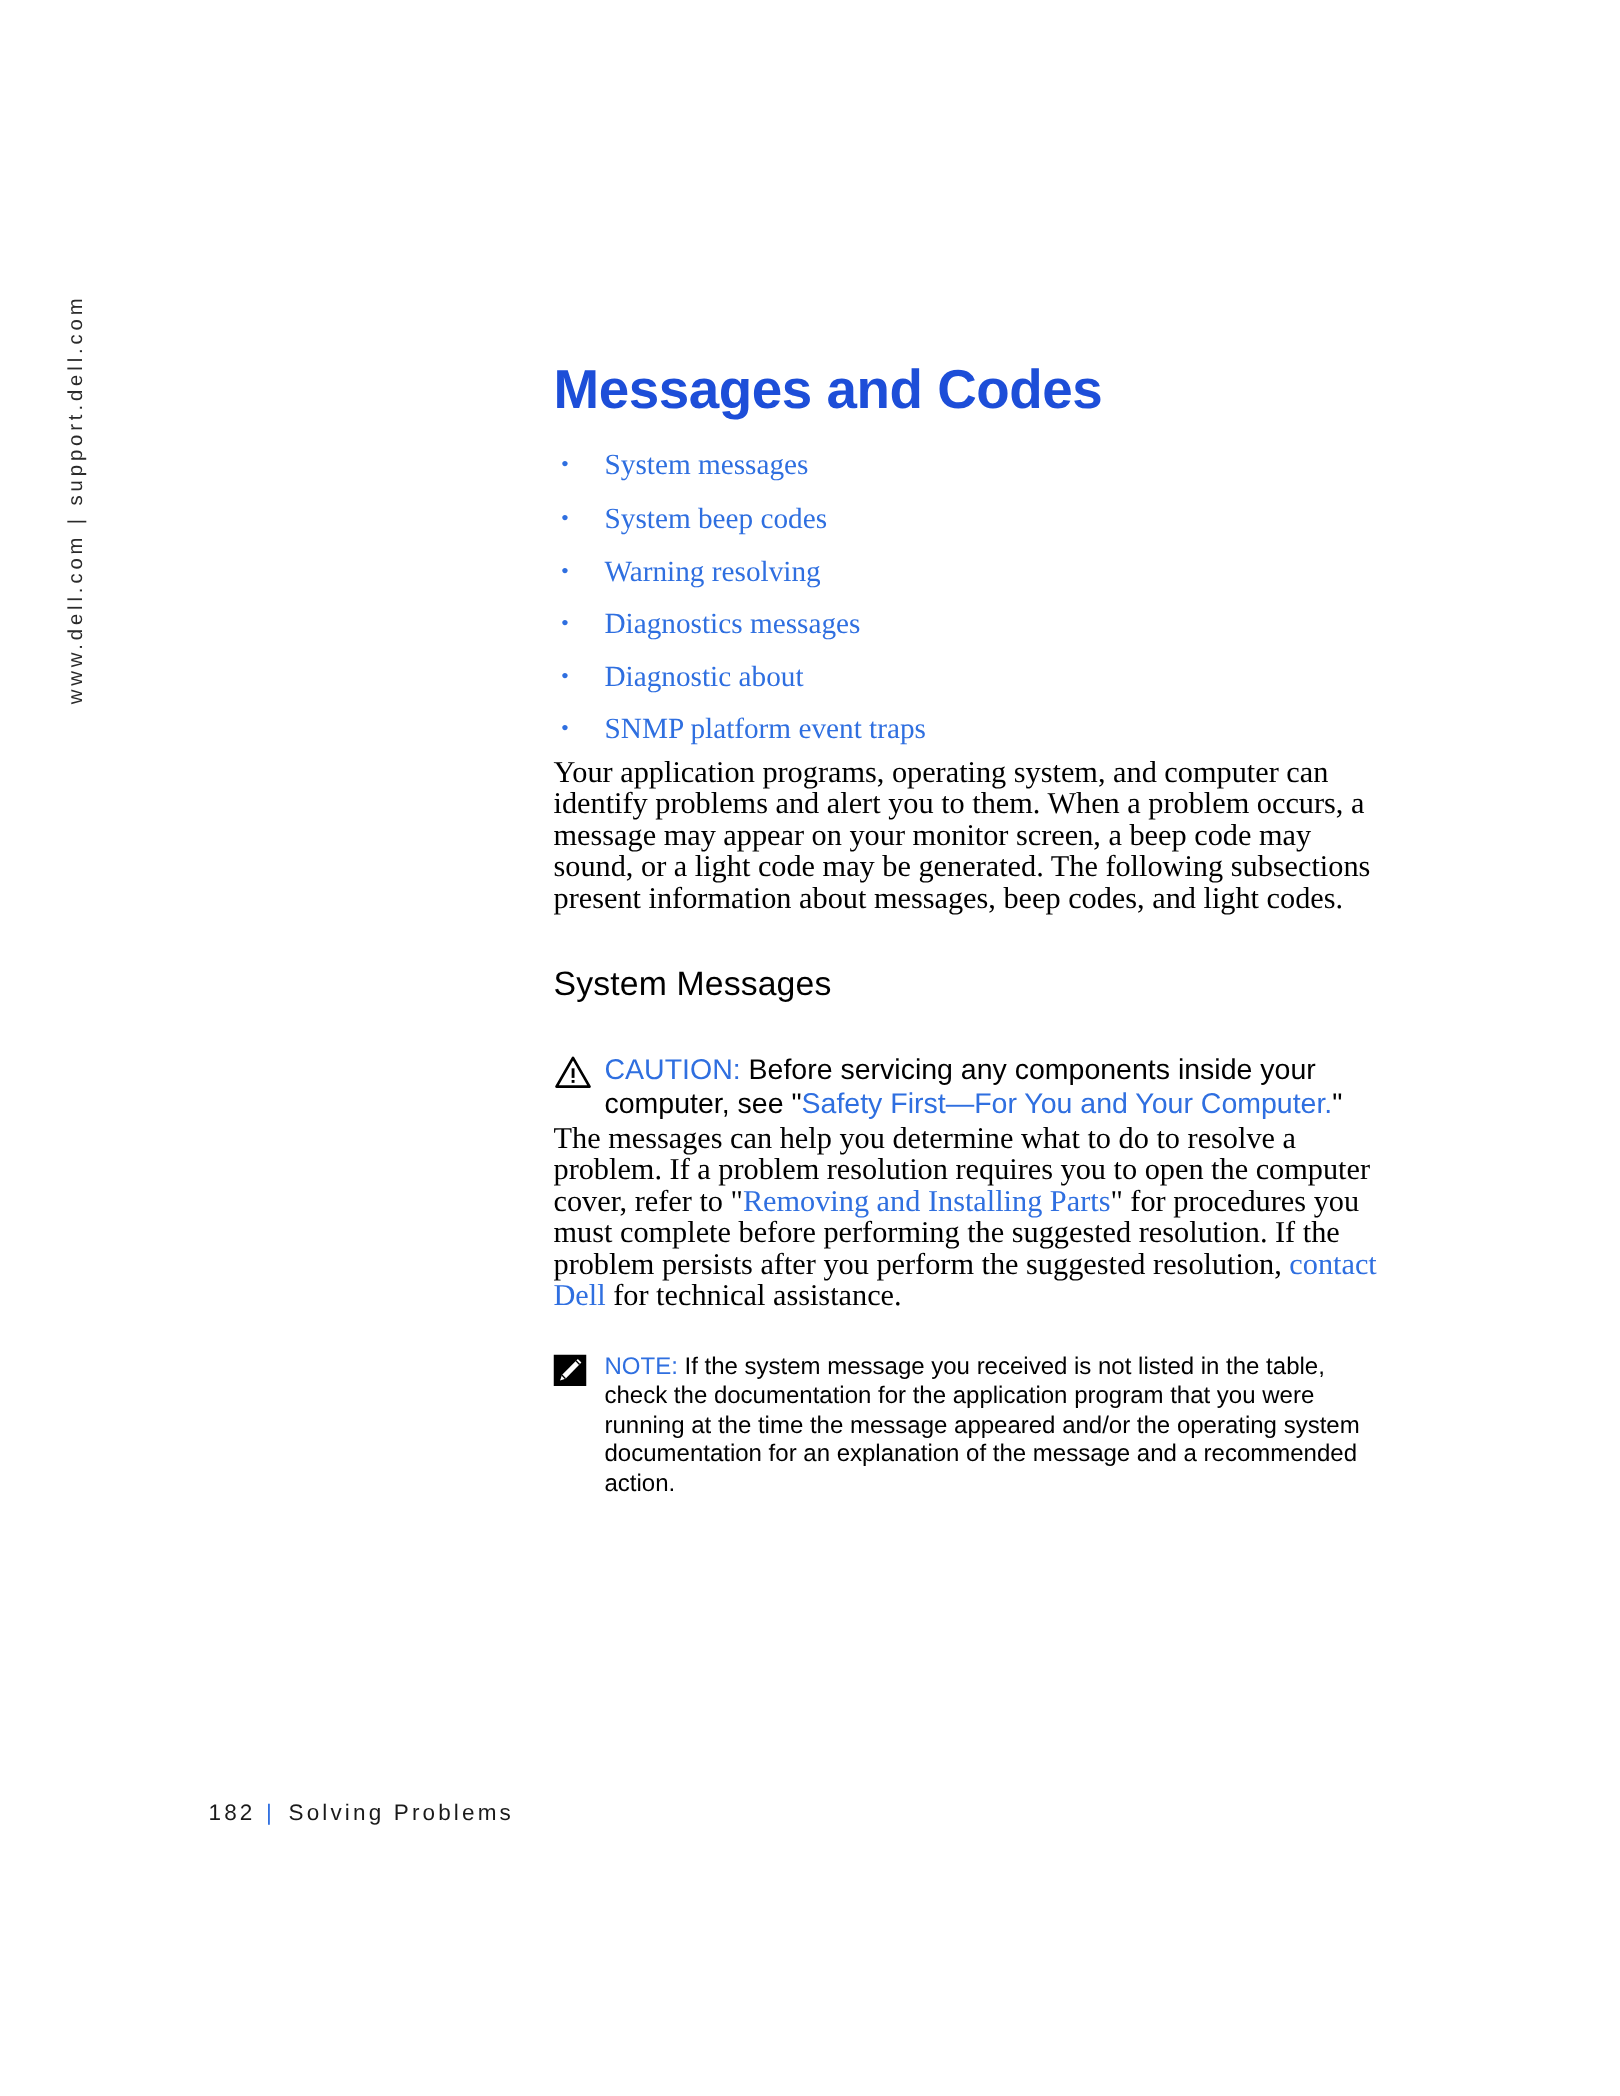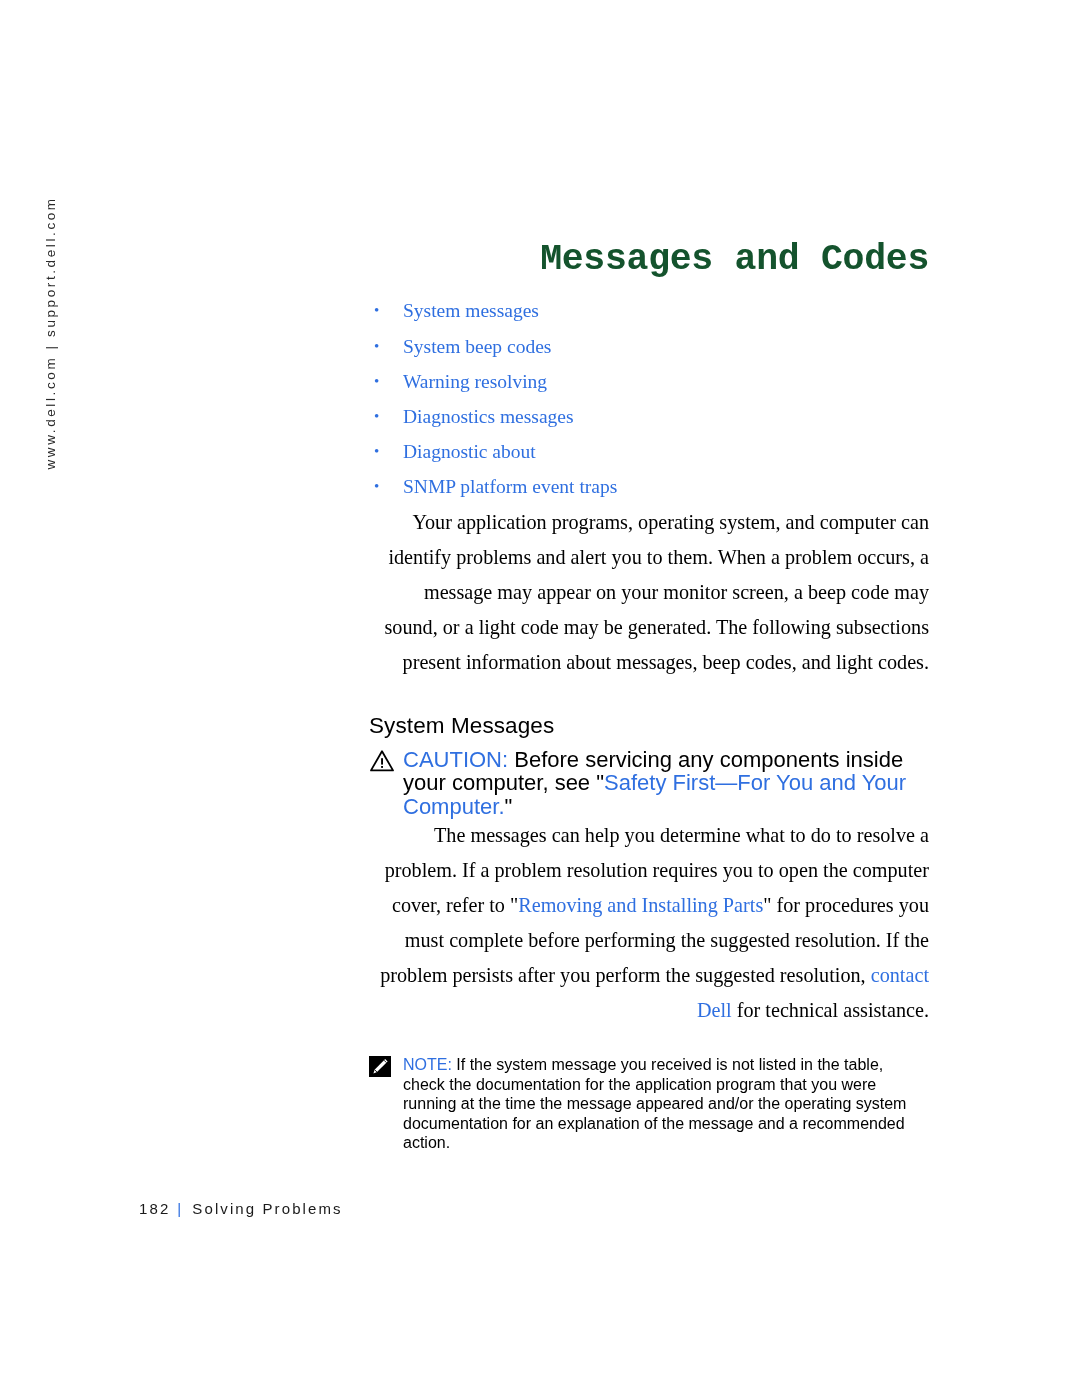--- a/index.html
+++ b/index.html
@@ -41,29 +41,28 @@
 
   
   .page-body {
     position: absolute;
     left: 369px;
     top: 0px;
     width: 560px;
   }
 
   .doc-title {
-    font-family: Liberation Mono, monospace;
+    font-family: Liberation Sans, sans-serif;
     font-size: 36.5px;
     font-weight: bold;
-    color: #14532d;
+    color: #1d4ed8;
     letter-spacing: -0.3px;
     margin: 0;
     padding-top: 241px;
     line-height: 1.05;
-    text-align: right;
   }
 
   .toc-list {
     list-style: none;
     margin: 0;
     padding: 0;
     padding-top: 14px;
   }
   .toc-item {
     position: relative;
@@ -78,24 +77,24 @@
     position: absolute;
     left: 5px;
     top: 0;
     font-size: 15px;
     line-height: 35.2px;
     color: #2f6fe0;
   }
 
   p.body-para {
     font-size: 20.2px;
-    line-height: 35px;
-    margin: 0;
-    color: #000000;
-    text-align: right;
+    line-height: 21px;
+    margin: 0;
+    color: #000000;
+    text-align: left;
   }
   .para-gap-1 { margin-top: 22px; }
   .para-gap-3 { margin-top: 22px; }
 
   h2.sub-head {
     font-family: "Liberation Sans", "DejaVu Sans", sans-serif;
     font-size: 22.5px;
     font-weight: normal;
     color: #000000;
     margin: 0;
@@ -109,21 +108,22 @@
     text-decoration: none;
   }
 
   
   .admon {
     position: relative;
     padding-left: 34px;
     font-family: "Liberation Sans", "DejaVu Sans", sans-serif;
   }
   .admon-caution {
-    font-size: 22px;
+    margin-top: 24px;
+    font-size: 19px;
     line-height: 23.5px;
   }
   .admon-note {
     margin-top: 27px;
     font-size: 16px;
     line-height: 19.6px;
   }
   .admon-icon {
     position: absolute;
     left: 0px;

